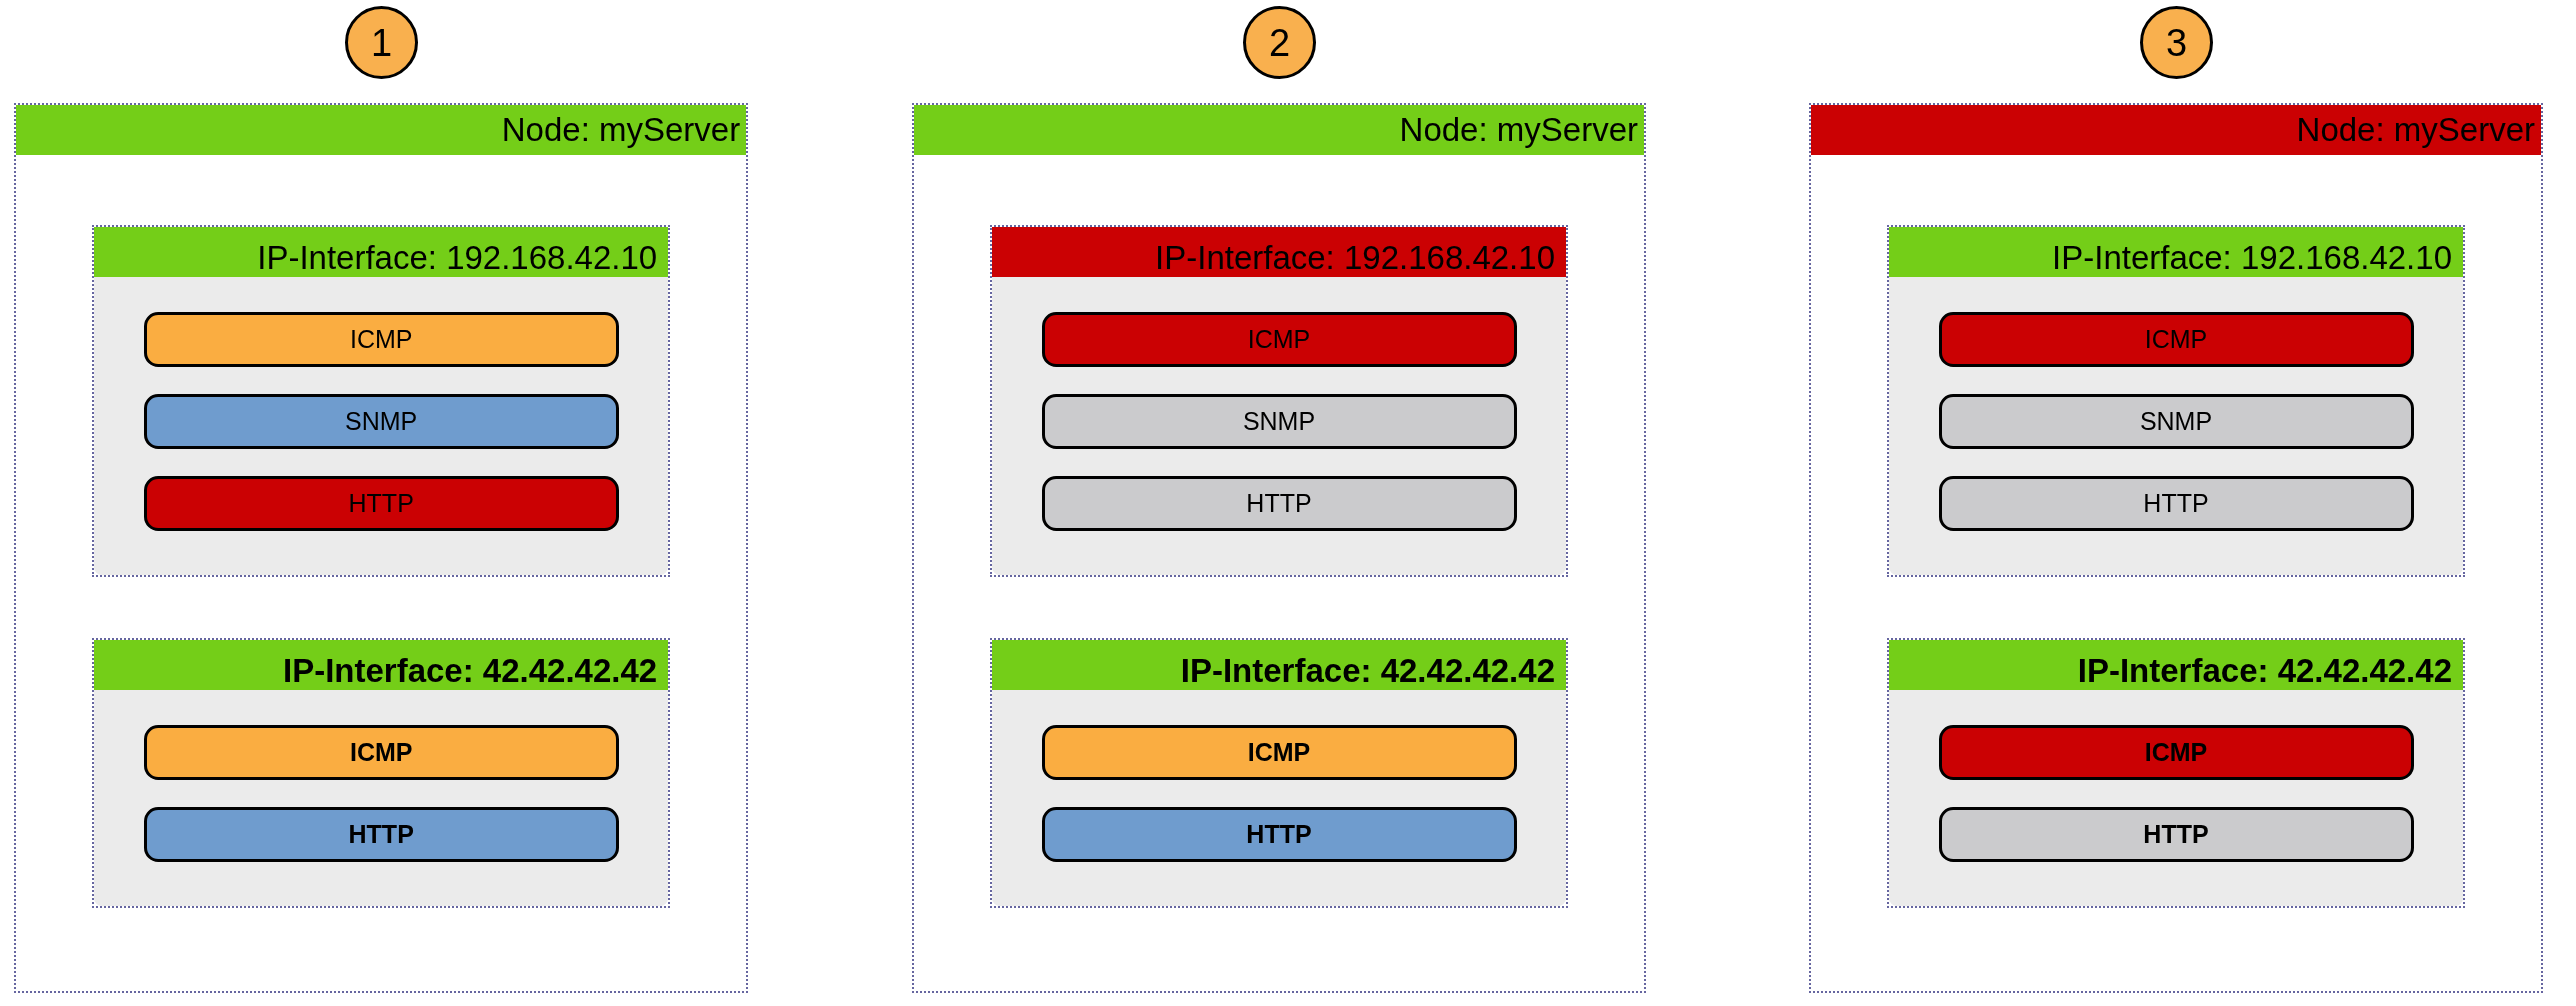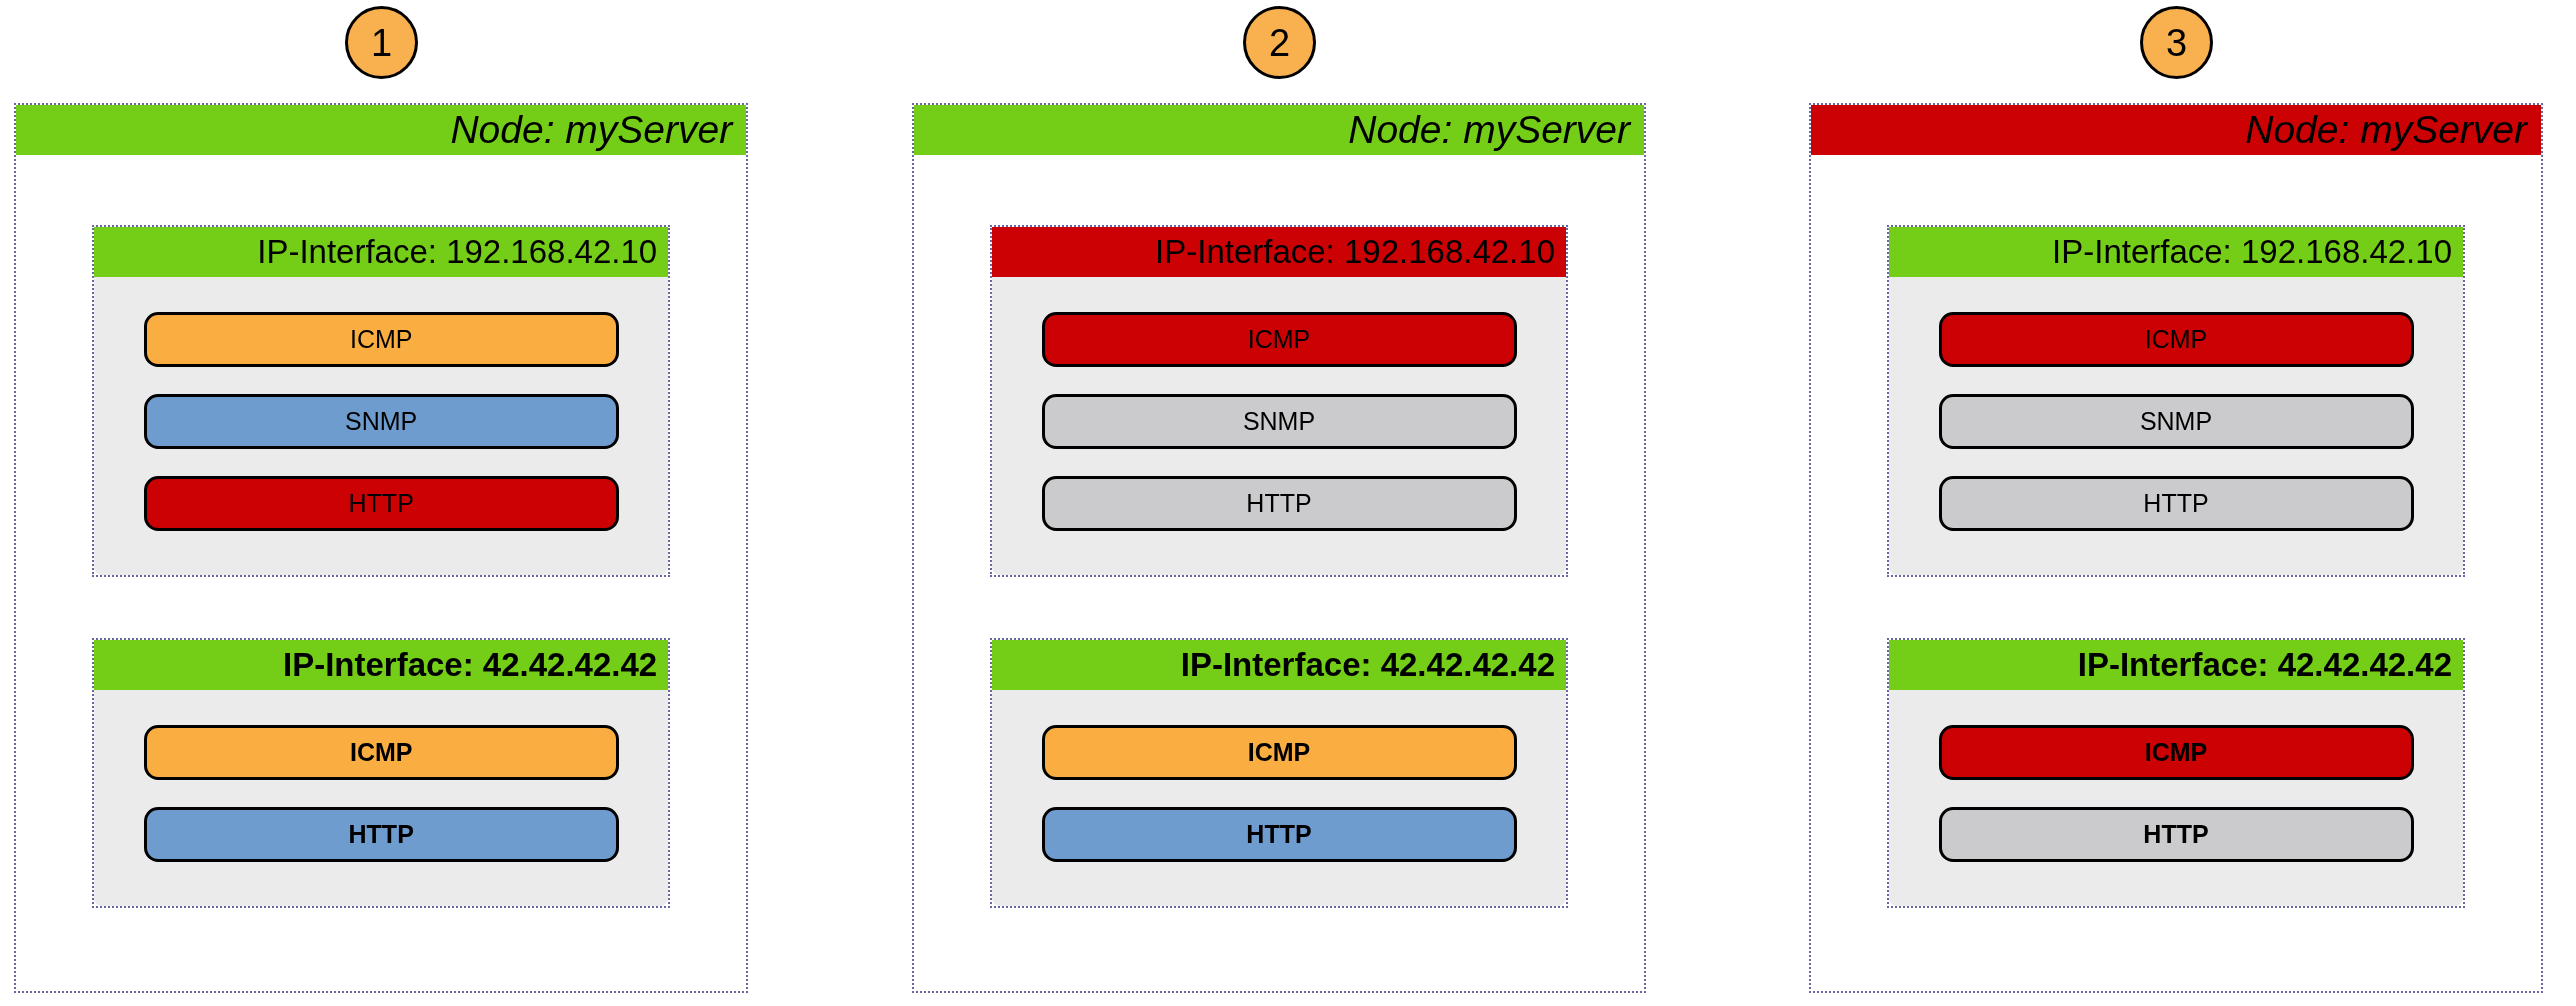--- a/index.html
+++ b/index.html
@@ -44,37 +44,36 @@
     height: 890px;
     box-sizing: border-box;
     border: 2.4px dotted #6666a0;
     background: #ffffff;
   }
   .node-header {
     height: 50px;
     display: flex;
     align-items: center;
     justify-content: flex-end;
-    padding-right: 14px;
-    font-size: 39px;
+    padding-right: 6px;
+    font-size: 33px;
     white-space: nowrap;
-    font-style: italic;
   }
   .iface {
     width: 578px;
     margin: 0 auto;
     box-sizing: border-box;
     border: 2.4px dotted #6666a0;
   }
   .iface.first { margin-top: 70px; }
   .iface.second { margin-top: 61px; font-weight: bold; }
   .iface-header {
     height: 50px;
     display: flex;
-    align-items: center;
+    align-items: flex-end;
     justify-content: flex-end;
     padding-right: 11px;
     font-size: 33px;
     white-space: nowrap;
   }
   .iface-body {
     display: flex;
     flex-direction: column;
     align-items: center;
     gap: 27px;

